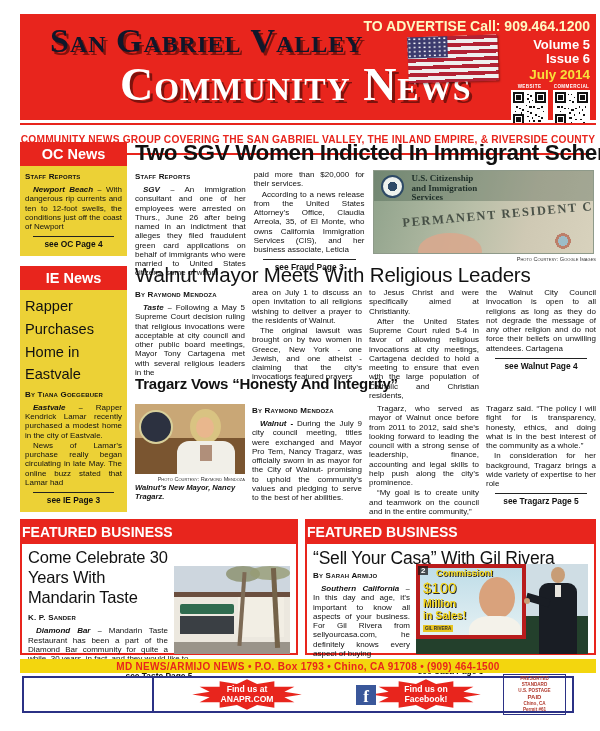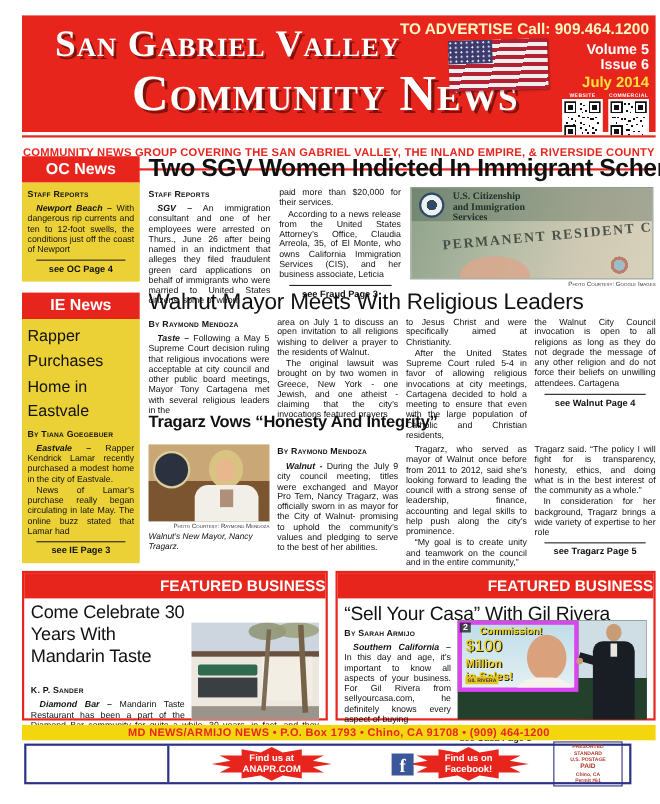--- a/index.html
+++ b/index.html
@@ -11,21 +11,21 @@
   }
   *{box-sizing:border-box;margin:0;padding:0}
   html,body{background:#fff}
   .page{position:relative;width:600px;height:731px;background:#fff;overflow:hidden;
         font-family:"Liberation Sans",sans-serif;color:#111}
 
   
   .masthead{position:absolute;left:20px;top:14px;width:576px;height:106px;background:var(--red)}
   .advertise{position:absolute;right:6px;top:4px;font-size:14px;font-weight:bold;color:#fef9c3;white-space:nowrap}
   .mast-title1{position:absolute;left:30px;top:8px;font-family:"Liberation Serif",serif;font-variant:small-caps;
-               font-weight:bold;font-size:34px;color:#ffffff;text-shadow:2.5px 2.5px 0 var(--dark-red);letter-spacing:1px;white-space:nowrap}
+               font-weight:bold;font-size:34px;color:#0f172a;text-shadow:2.5px 2.5px 0 var(--dark-red);letter-spacing:1px;white-space:nowrap}
   .mast-title2{position:absolute;left:100px;top:44px;font-family:"Liberation Serif",serif;font-variant:small-caps;
                font-weight:bold;font-size:46px;color:#fff;text-shadow:3px 3px 0 var(--dark-red);letter-spacing:1px;white-space:nowrap}
   .flag{position:absolute;right:98px;top:22px;width:90px;height:46px;transform:rotate(-2deg);
         background:repeating-linear-gradient(180deg,#b22234 0 3.6px,#efefef 3.6px 7.2px);box-shadow:1px 1px 2px rgba(0,0,0,.4)}
   .flag-canton{position:absolute;left:0;top:0;width:40px;height:21px;background:#3c3b6e;
         background-image:radial-gradient(circle at 2px 2px,#fff 0.7px,transparent 1.1px);background-size:5px 4.2px}
   .vol-block{position:absolute;right:6px;top:24px;text-align:right;color:#fff;font-weight:bold;font-size:13px;line-height:1.08}
   .vol-date{color:#f8e13b;font-size:13.5px;margin-top:2px}
   .qr-block{position:absolute;right:6px;top:70px;display:flex;gap:5px}
   .qr-unit{text-align:center}
@@ -84,47 +84,47 @@
   .t-cols{display:flex;gap:7px}
   .t-photo-col{width:110px}
   .t-cols .col{flex:1}
   .t-photo{position:relative;width:110px;height:70px;overflow:hidden;
            background:linear-gradient(180deg,#c9a776 0 48%,#7a5530 48%)}
   .t-seal{position:absolute;left:4px;top:6px;width:34px;height:34px;border-radius:50%;background:#2c3140;border:2px solid #d8cf9a}
   .t-hair{position:absolute;left:55px;top:5px;width:31px;height:35px;border-radius:50%;background:#d9c382}
   .t-face{position:absolute;left:61px;top:13px;width:18px;height:21px;border-radius:50%;background:#e9b78d}
   .t-jacket{position:absolute;left:42px;top:37px;width:58px;height:36px;border-radius:12px 12px 0 0;background:#f1efe8}
   .t-shirt{position:absolute;left:65px;top:41px;width:12px;height:16px;background:#b08f7a}
-  .t-caption{font-size:7.6px;font-weight:normal;font-style:italic;line-height:1.2;margin-top:1px}
+  .t-caption{font-size:7.6px;font-weight:bold;font-style:italic;line-height:1.2;margin-top:1px}
 
   
   .feat{position:absolute;top:519px;height:136px;border:2.5px solid var(--red);background:#fff}
   .feat-left{left:20px;width:278px}
   .feat-right{left:305px;width:291px}
-  .fb-h{background:var(--red);color:#fff;text-align:right;font-weight:bold;font-size:14px;padding:3px 0 4px}
+  .fb-h{background:var(--red);color:#fff;text-align:left;font-weight:bold;font-size:14px;padding:3px 0 4px}
   .fb-body{padding:4px 6px 2px;overflow:hidden}
-  .fl-head{font-size:16.5px;font-weight:400;line-height:1.2;letter-spacing:-.2px;margin-bottom:16px}
+  .fl-head{font-size:16.5px;font-weight:400;line-height:1.2;letter-spacing:-.2px;margin-bottom:6px}
   .fr-head{font-size:17.5px;font-weight:400;letter-spacing:-.2px;margin-bottom:2px;white-space:nowrap}
   .feat .bp{font-size:8px}
   .feat .jump{width:70%}
 
   .mt-photo{float:right;width:116px;height:88px;margin:18px 0 0 6px;position:relative;overflow:hidden;
             background:linear-gradient(180deg,#cdd6de 0 32%,#ece8df 32%)}
   .mt-roof{position:absolute;left:0;top:26px;width:100%;height:5px;background:#6b4f3f}
   .mt-awning{position:absolute;left:6px;top:38px;width:54px;height:10px;background:#2f6b4f;border-radius:2px}
   .mt-windows{position:absolute;left:6px;top:50px;width:54px;height:18px;background:#3a3f44}
   .mt-wall{position:absolute;right:6px;top:31px;width:46px;height:40px;background:#f2eee4}
   .mt-ground{position:absolute;left:0;bottom:0;width:100%;height:12px;background:#9a948a}
   .mt-trunk1{position:absolute;left:66px;top:6px;width:4px;height:74px;background:#7d6a55;transform:rotate(4deg)}
   .mt-trunk2{position:absolute;right:12px;top:2px;width:5px;height:80px;background:#746249;transform:rotate(-3deg)}
   .mt-leaf1{position:absolute;left:52px;top:0;width:34px;height:16px;border-radius:50%;background:#8a8f6a;opacity:.8}
   .mt-leaf2{position:absolute;right:0;top:0;width:40px;height:14px;border-radius:50%;background:#979c74;opacity:.8}
 
   .gr-photo{float:right;width:172px;height:90px;margin:16px 0 0 6px;position:relative;overflow:hidden;background:#23402c}
-  .bb{position:absolute;left:0;top:0;width:110px;height:65px;background:#d946ef;padding:4px}
+  .bb{position:absolute;left:0;top:0;width:110px;height:75px;background:#b91c1c;padding:4px}
   .bb-in{position:relative;width:100%;height:100%;overflow:hidden;background:linear-gradient(180deg,#bfdde8,#e4f0f3)}
   .bb-comm{position:absolute;top:0;left:16px;font-size:9px;font-weight:bold;color:#f3d313;text-shadow:1px 1px 0 #222;white-space:nowrap}
   .bb-100{position:absolute;top:11px;left:3px;font-size:15px;font-weight:normal;color:#f3d313;text-shadow:1px 1px 0 #222}
   .bb-mil{position:absolute;top:29px;left:3px;font-size:10.5px;font-weight:bold;color:#f3d313;text-shadow:1px 1px 0 #222}
   .bb-sales{position:absolute;top:41px;left:3px;font-size:10.5px;font-weight:bold;color:#f3d313;text-shadow:1px 1px 0 #222}
   .bb-face{position:absolute;right:7px;top:9px;width:36px;height:42px;border-radius:50%;background:#d9a27c}
   .bb-shirt{position:absolute;right:1px;top:48px;width:52px;height:34px;border-radius:40% 40% 0 0;background:#f4f2ea}
   .bb-tag{position:absolute;left:3px;bottom:3px;background:#e8c520;color:#333;font-size:4.6px;font-weight:bold;padding:1px 2px}
   .badge2{position:absolute;left:2px;top:2px;background:rgba(20,20,20,.72);color:#fff;font-size:8px;font-weight:bold;
           padding:0 3px;z-index:3}
@@ -406,21 +406,21 @@
         </div>
       </div>
       <div class="fr-head">“Sell Your Casa” With Gil Rivera</div>
       <div class="byline">By Sarah Armijo</div>
       <p class="bp"><span class="lead">Southern California –</span> <span>In this day and age, it’s important to know all aspects of your business. For Gil Rivera from sellyourcasa.com, he definitely knows every aspect of buying</span></p>
       <div class="jump">see Casa Page 5</div>
     </div>
   </div>
 
   <div class="footer-yellow">
-    <span>MD NEWS/ARMIJO NEWS • P.O. Box 1793 • Chino, CA 91708 • (909) 464-1200</span>
+    <span>MD NEWS/ARMIJO NEWS • P.O. Box 1793 • Chino, CA 91708 • (909) 464-1500</span>
   </div>
 
   <div class="mailer">
     <div class="mail-label-cell"></div>
     <div class="burst burst-anapr">
       <span>Find us at</span>
       <span>ANAPR.COM</span>
     </div>
     <div class="fb-group">
       <div class="fb-sq">f</div>

